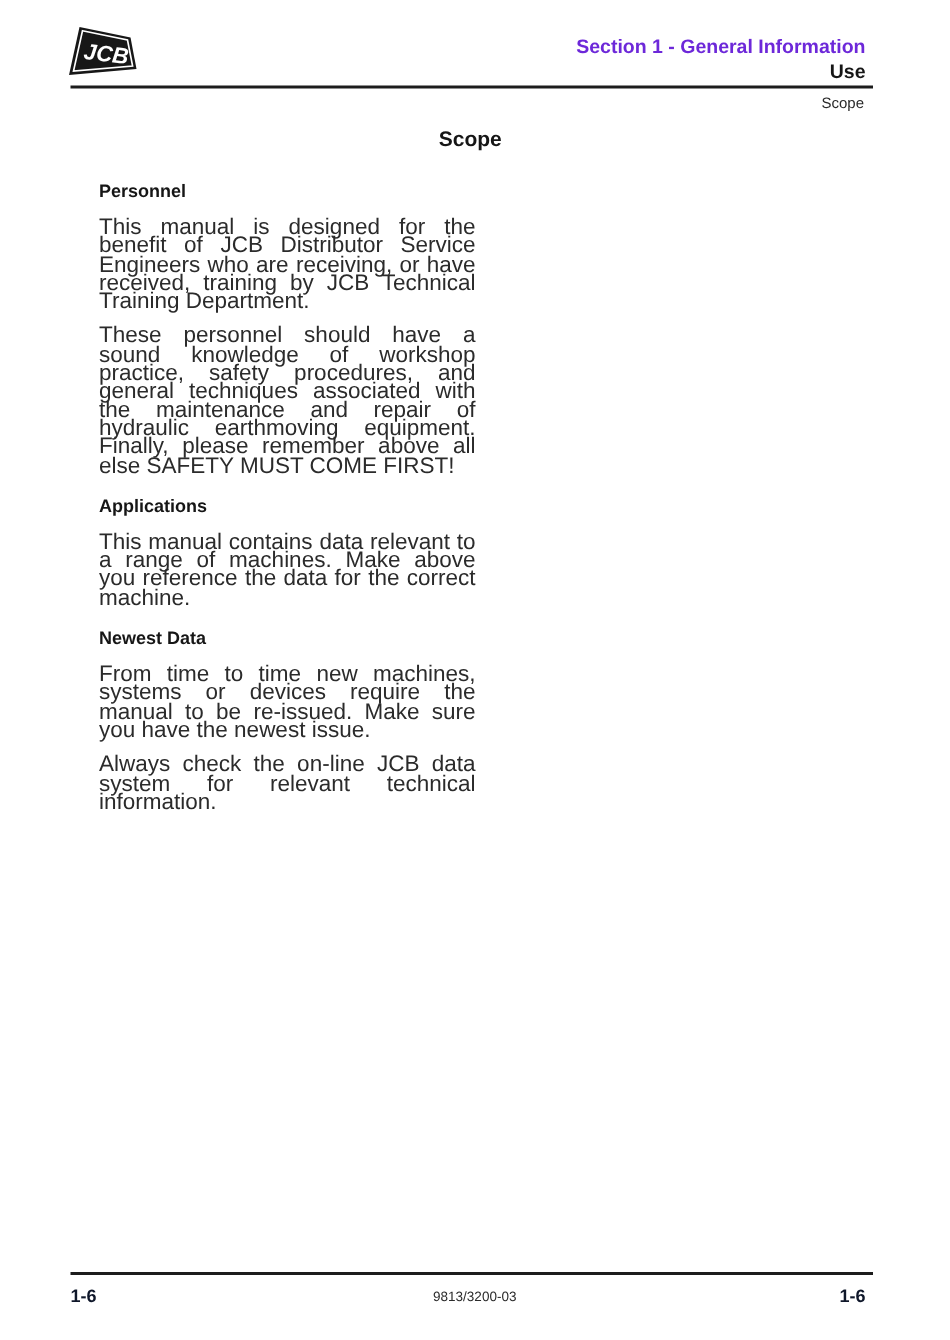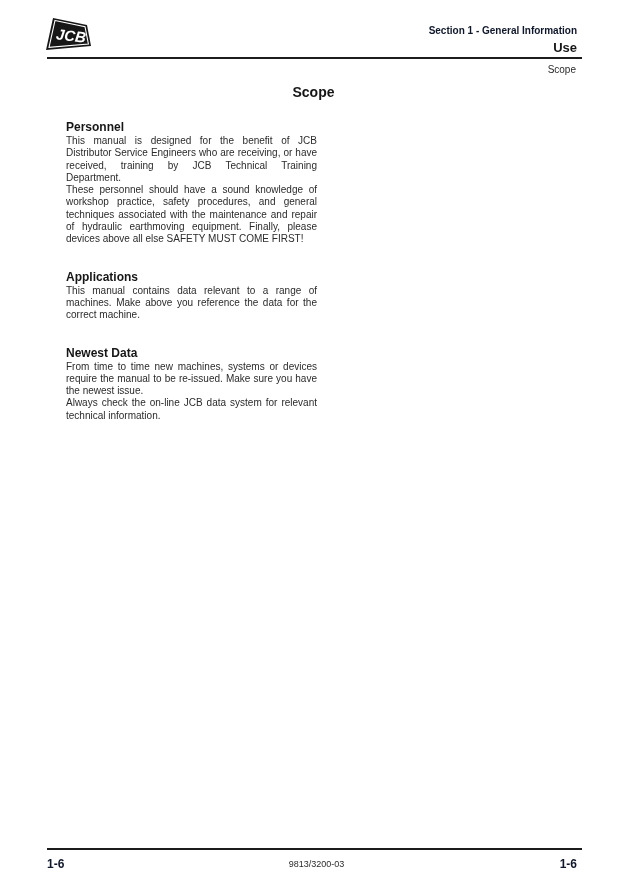--- a/index.html
+++ b/index.html
@@ -24,24 +24,24 @@
     width: 54px;
     height: 42px;
   }
   .header-text {
     position: absolute;
     top: 21px;
     right: 56px;
     text-align: right;
   }
   .header-section-title {
-    font-size: 10px;
+    font-size: 13px;
     font-weight: bold;
     line-height: 19px;
-    color: #0f172a;
+    color: #6d28d9;
   }
   .header-subtitle {
     font-size: 13px;
     font-weight: bold;
     line-height: 16px;
     color: #161616;
   }
   .header-rule {
     position: absolute;
     left: 47px;
@@ -74,27 +74,28 @@
   .content {
     position: absolute;
     left: 66px;
     top: 120px;
     width: 251px;
   }
   .section h2 {
     font-size: 12px;
     font-weight: bold;
     line-height: 15px;
-    margin-top: 24px;
+    margin-top: 13px;
     color: #161616;
   }
   .section:first-child h2 { margin-top: 0; }
   .section p {
-    font-size: 10px;
+    font-size: 15px;
     line-height: 12.3px;
+    margin-top: 11px;
     text-align: justify;
     color: #2b2b2b;
   }
 
   
   .footer-rule {
     position: absolute;
     left: 47px;
     width: 535px;
     top: 848px;
@@ -138,21 +139,21 @@
   <div class="header-rule"></div>
   <div class="breadcrumb">Scope</div>
 
   <div class="page-title">Scope</div>
 
   <div class="content">
 
     <div class="section">
       <h2>Personnel</h2>
       <p>This manual is designed for the benefit of JCB Distributor Service Engineers who are receiving, or have received, training by JCB Technical Training Department.</p>
-      <p>These personnel should have a sound knowledge of workshop practice, safety procedures, and general techniques associated with the maintenance and repair of hydraulic earthmoving equipment. Finally, please devices above all else SAFETY MUST COME FIRST!</p>
+      <p>These personnel should have a sound knowledge of workshop practice, safety procedures, and general techniques associated with the maintenance and repair of hydraulic earthmoving equipment. Finally, please remember above all else SAFETY MUST COME FIRST!</p>
     </div>
 
     <div class="section">
       <h2>Applications</h2>
       <p>This manual contains data relevant to a range of machines. Make above you reference the data for the correct machine.</p>
     </div>
 
     <div class="section">
       <h2>Newest Data</h2>
       <p>From time to time new machines, systems or devices require the manual to be re-issued. Make sure you have the newest issue.</p>

